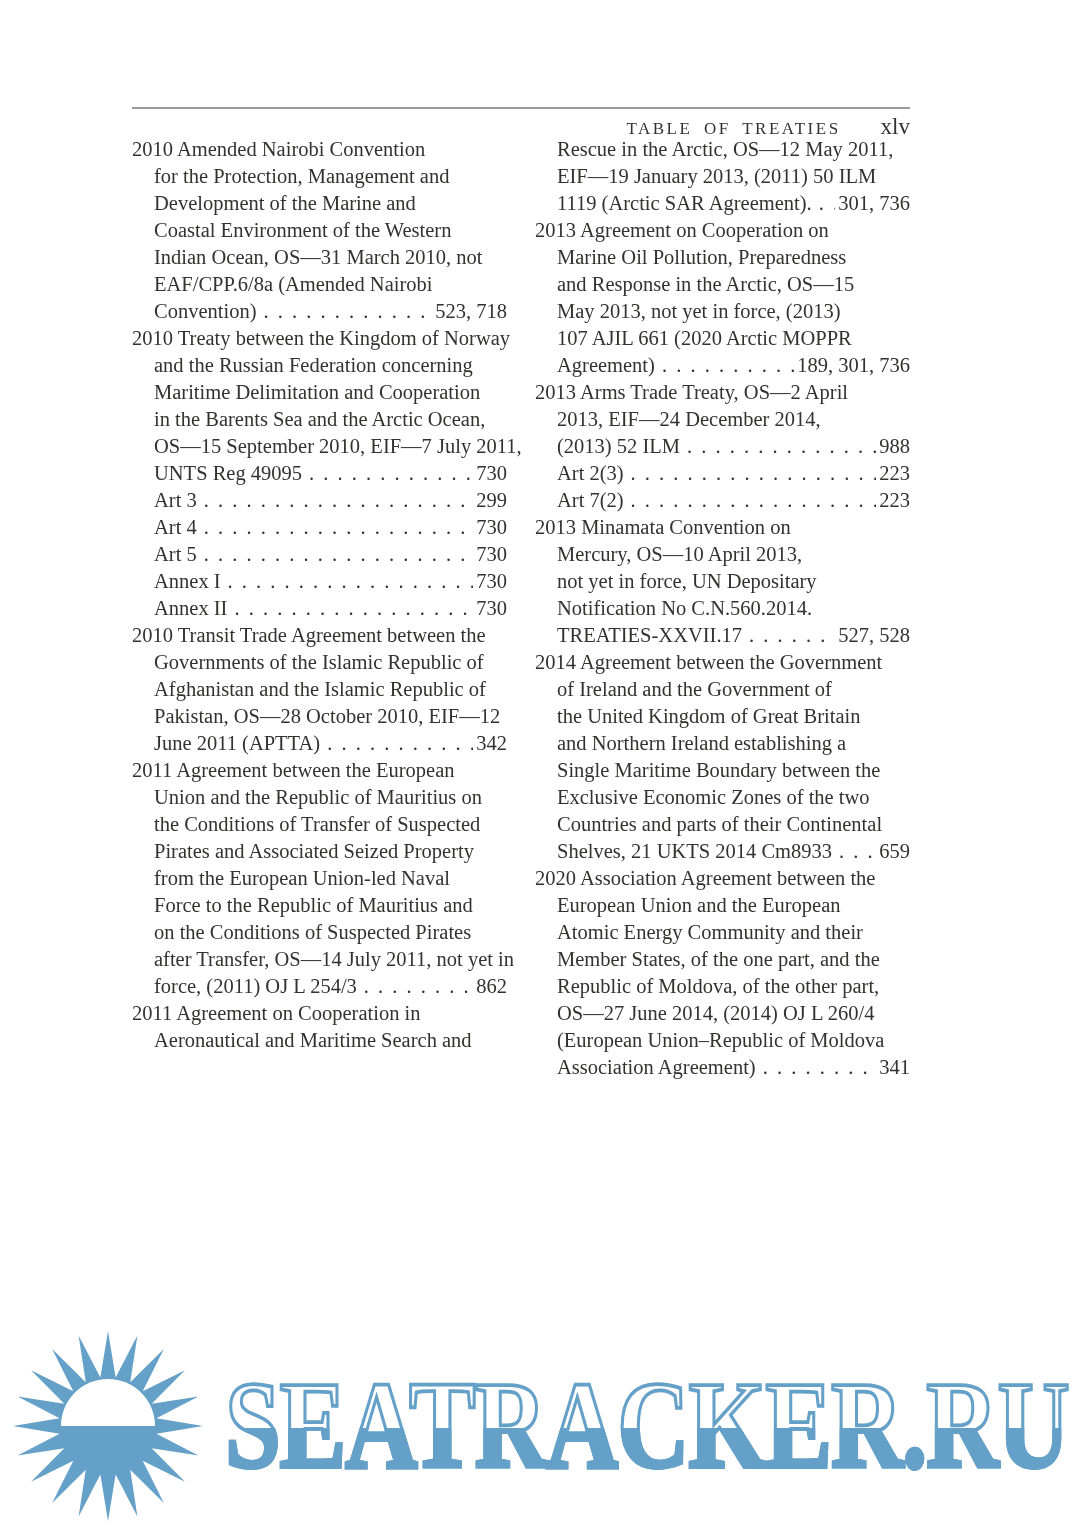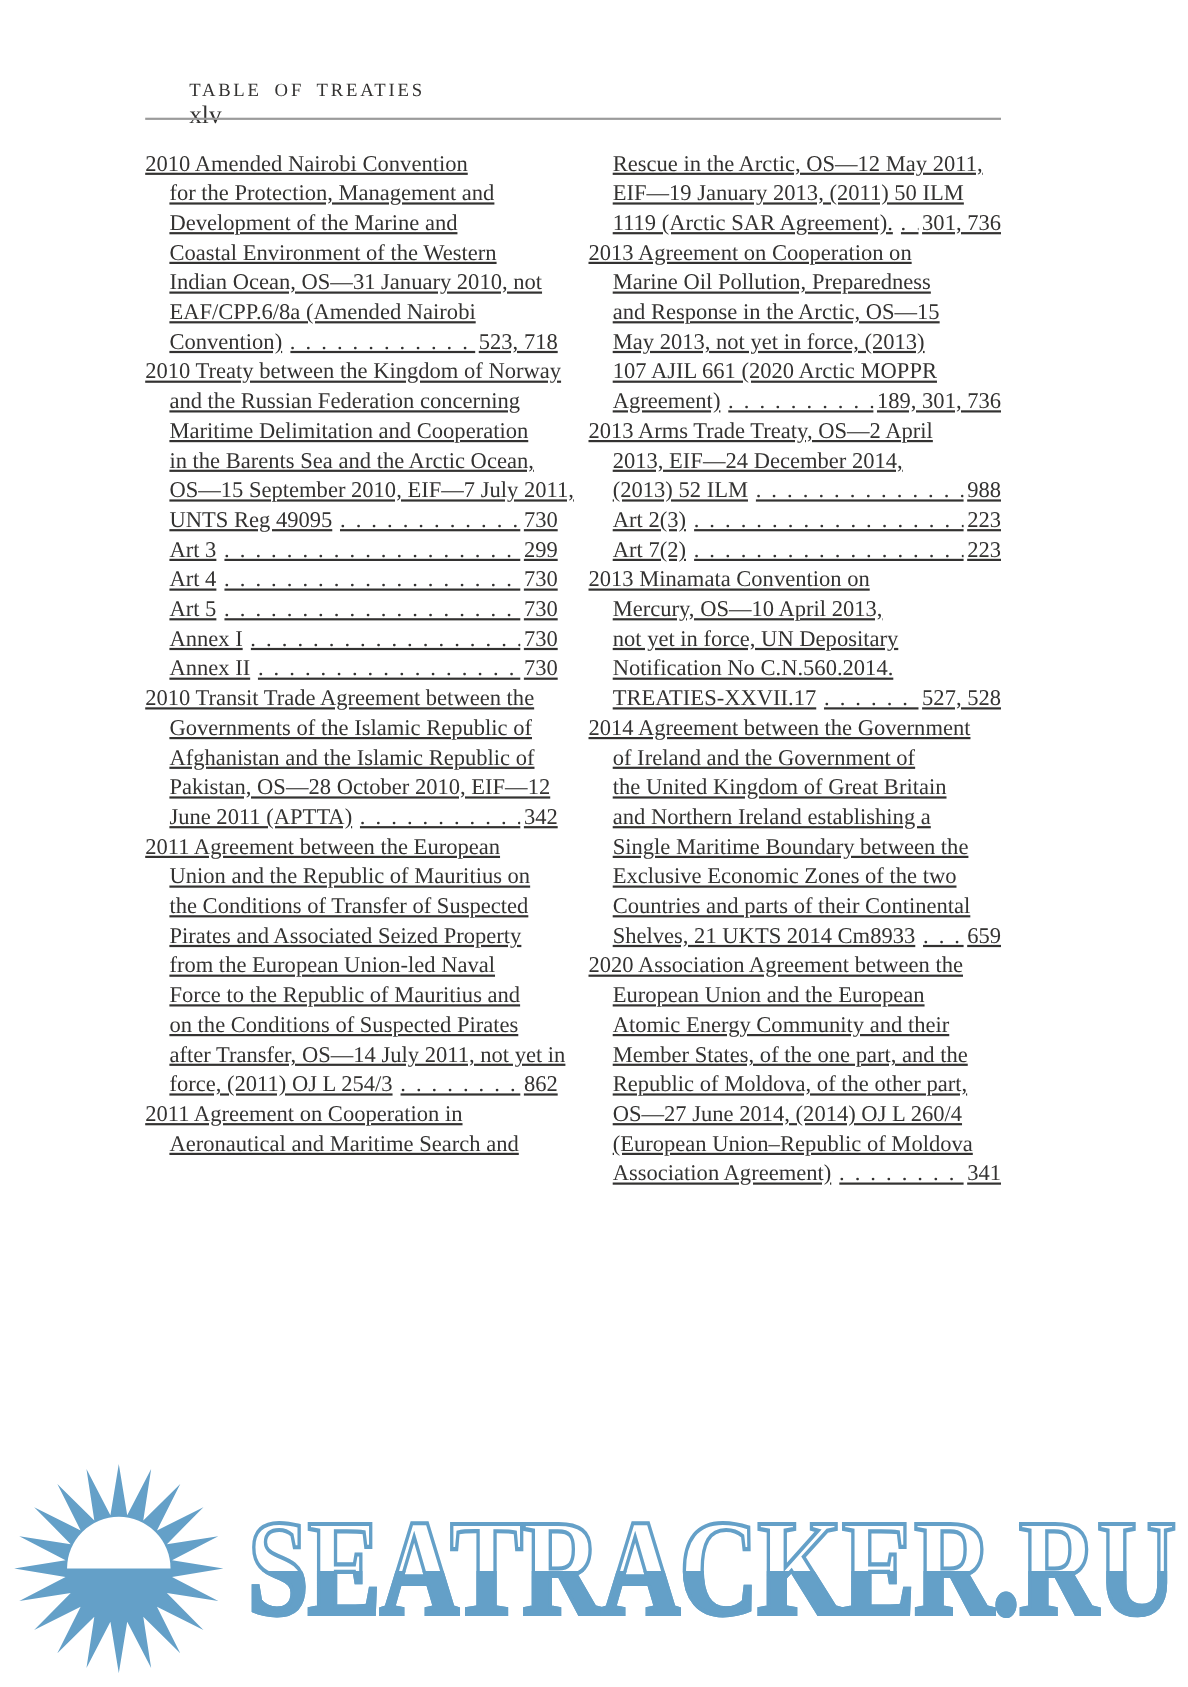--- a/index.html
+++ b/index.html
@@ -19,50 +19,50 @@
 
   
   .header {
     position: absolute;
     left: 132px;
     top: 72px;
     width: 778px;
     display: flex;
     justify-content: flex-end;
     align-items: baseline;
-    flex-direction: column;
   }
   .running-title {
     font-size: 17px;
     letter-spacing: 2.5px;
     word-spacing: 5px;
     color: var(--ink, #333231);
   }
   .folio {
     font-size: 23px;
     margin-left: 40px;
+    margin-top: 42px;
   }
   .rule {
     position: absolute;
     left: 132px;
     top: 107px;
     width: 778px;
     border-top: 2px solid #9b9b9b;
   }
 
   
   .columns {
     position: absolute;
     left: 132px;
     top: 136px;
     width: 778px;
     display: flex;
     gap: 28px;
   }
-  .col { width: 375px; text-decoration: underline; }
+  .col { width: 375px; }
   .line {
     display: flex;
     align-items: baseline;
     font-size: 20.5px;
     line-height: 27px;
     white-space: nowrap;
   }
   .line .txt { flex: 0 0 auto; }
   .line.ind { padding-left: 22px; text-align: center; }
   .leader {
@@ -129,21 +129,21 @@
         <div class="line ind">
           <span class="txt">for the Protection, Management and</span>
         </div>
         <div class="line ind">
           <span class="txt">Development of the Marine and</span>
         </div>
         <div class="line ind">
           <span class="txt">Coastal Environment of the Western</span>
         </div>
         <div class="line ind">
-          <span class="txt">Indian Ocean, OS—31 January 2010, not</span>
+          <span class="txt">Indian Ocean, OS—31 March 2010, not</span>
         </div>
         <div class="line ind">
           <span class="txt">EAF/CPP.6/8a (Amended Nairobi</span>
         </div>
         <div class="line ind">
           <span class="txt">Convention)</span>
           <span class="leader"></span>
           <span class="pg">523, 718</span>
         </div>
         <div class="line">

